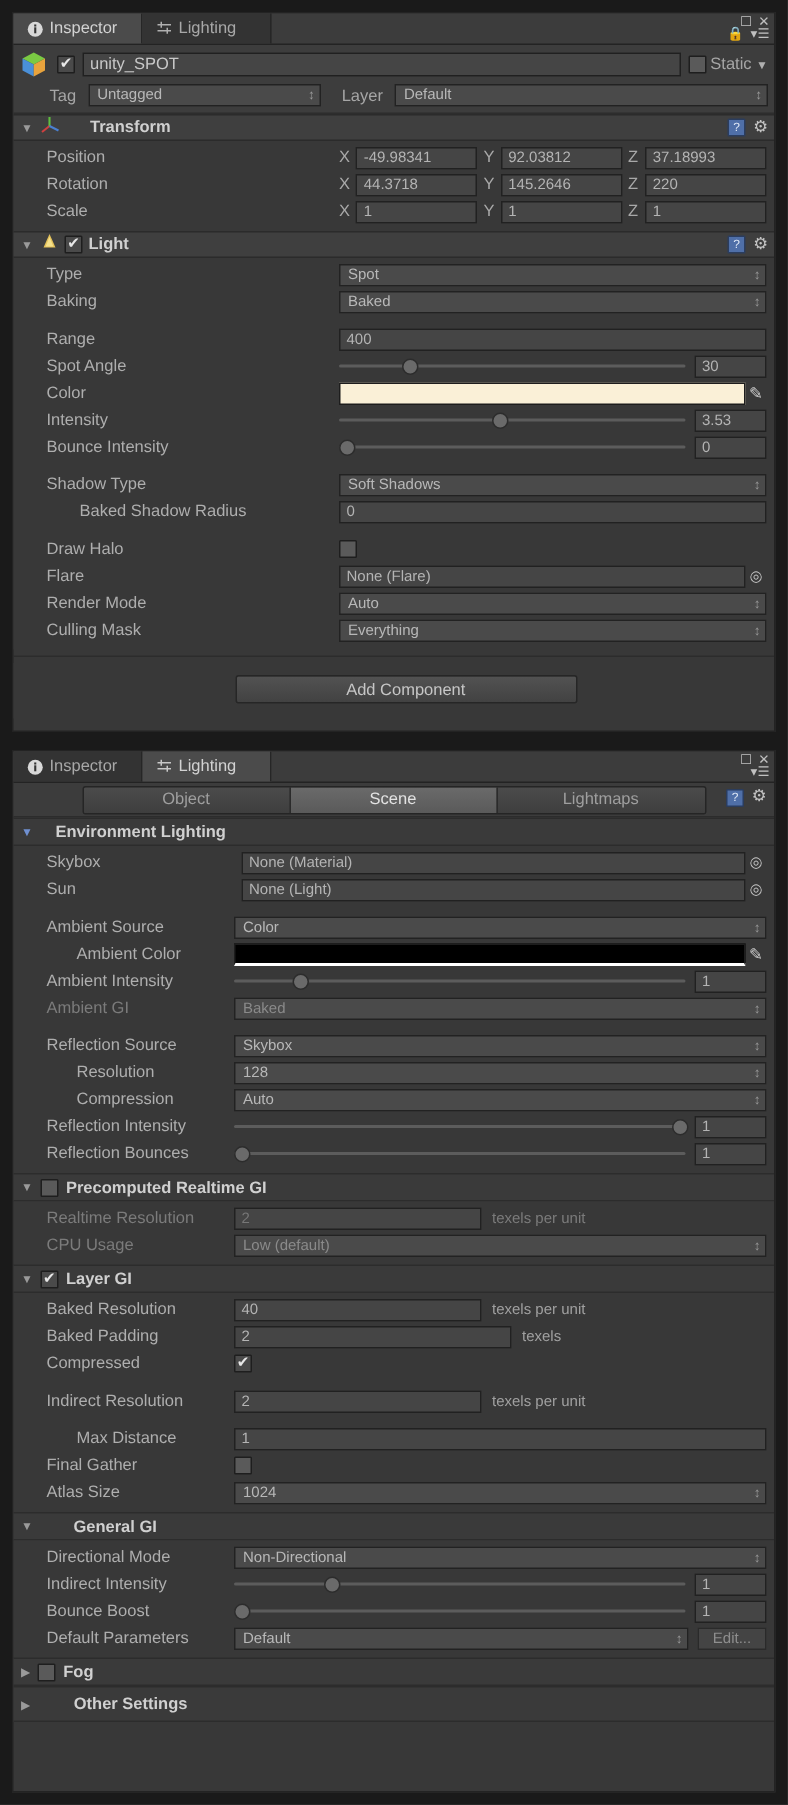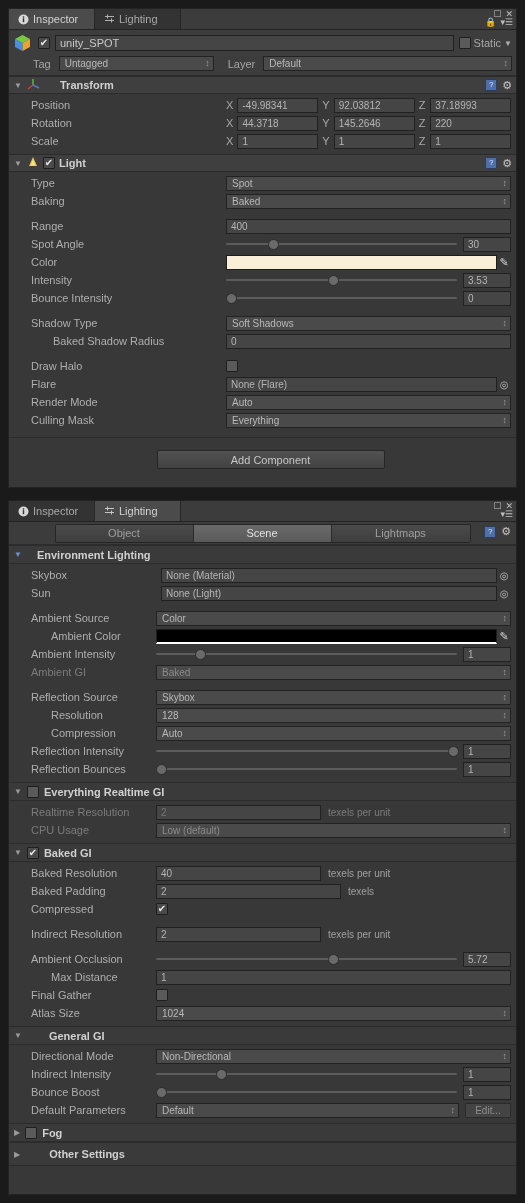--- a/index.html
+++ b/index.html
@@ -528,38 +528,38 @@
         <div class="strack"></div>
         <div class="sknob" style="left:0%"></div>
       </div>
       <div class="numbox">1</div>
     </div>
   </div>
 
   <div class="sect">
     <span class="tri-open-g">▼</span>
     <span class="chk off"></span>
-    <span class="title">Everything Realtime GI</span>
+    <span class="title">Precomputed Realtime GI</span>
   </div>
   <div class="body">
     <div class="row">
       <span class="plabel dimtxt" style="width:125px">Realtime Resolution</span>
       <div class="field dimfield" style="width:165px">2</div>
       <span class="unitlbl dimtxt">texels per unit</span>
     </div>
     <div class="row">
       <span class="plabel dimtxt" style="width:125px">CPU Usage</span>
       <div class="dd dim" style="flex:1 1 auto">Low (default)</div>
     </div>
   </div>
 
   <div class="sect">
     <span class="tri-open-g">▼</span>
     <span class="chk">✔</span>
-    <span class="title">Baked GI</span>
+    <span class="title">Layer GI</span>
   </div>
   <div class="body">
     <div class="row">
       <span class="plabel" style="width:125px">Baked Resolution</span>
       <div class="field" style="width:165px">40</div>
       <span class="unitlbl">texels per unit</span>
     </div>
     <div class="row">
       <span class="plabel" style="width:125px">Baked Padding</span>
       <div class="field" style="width:185px">2</div>
@@ -569,28 +569,20 @@
       <span class="plabel" style="width:125px">Compressed</span>
       <span class="chk">✔</span>
     </div>
     <div class="spacer"></div>
     <div class="row">
       <span class="plabel" style="width:125px">Indirect Resolution</span>
       <div class="field" style="width:165px">2</div>
       <span class="unitlbl">texels per unit</span>
     </div>
     <div class="spacer"></div>
-    <div class="row">
-      <span class="plabel" style="width:125px">Ambient Occlusion</span>
-      <div class="slider">
-        <div class="strack"></div>
-        <div class="sknob" style="left:57%"></div>
-      </div>
-      <div class="numbox">5.72</div>
-    </div>
     <div class="row">
       <span class="plabel" style="width:125px;padding-left:20px">Max Distance</span>
       <div class="field" style="flex:1 1 auto">1</div>
     </div>
     <div class="row">
       <span class="plabel" style="width:125px">Final Gather</span>
       <span class="chk off"></span>
     </div>
     <div class="row">
       <span class="plabel" style="width:125px">Atlas Size</span>

